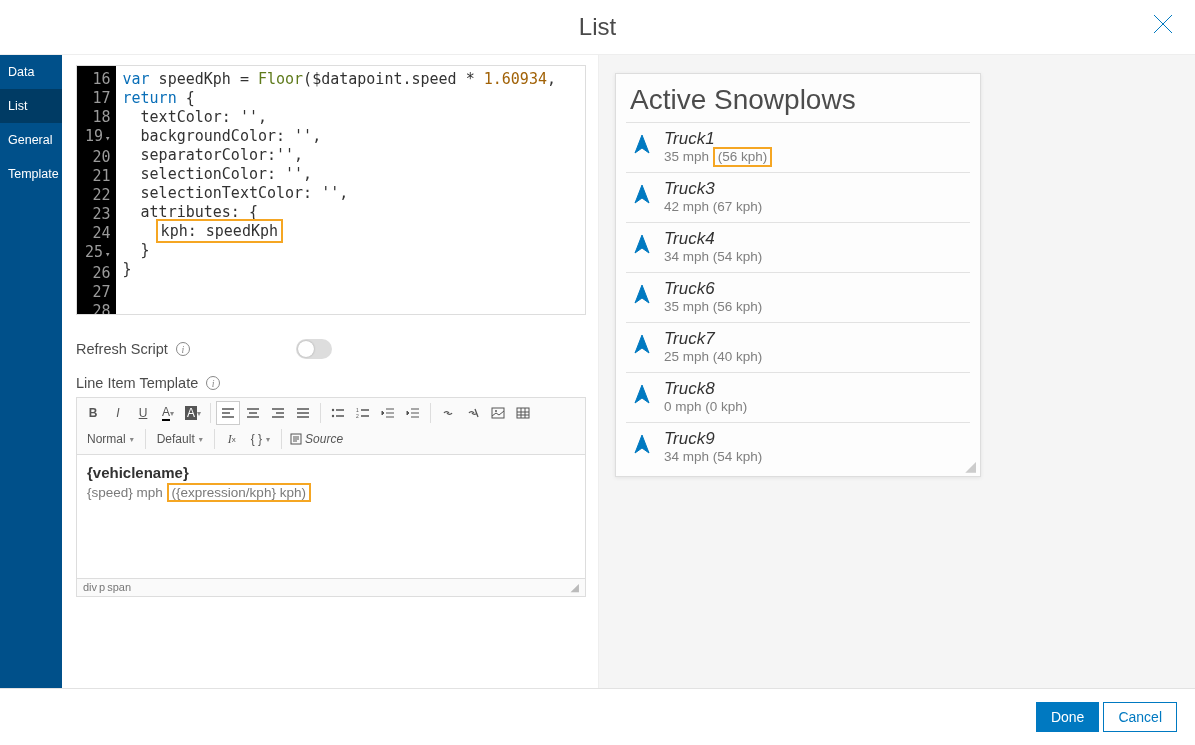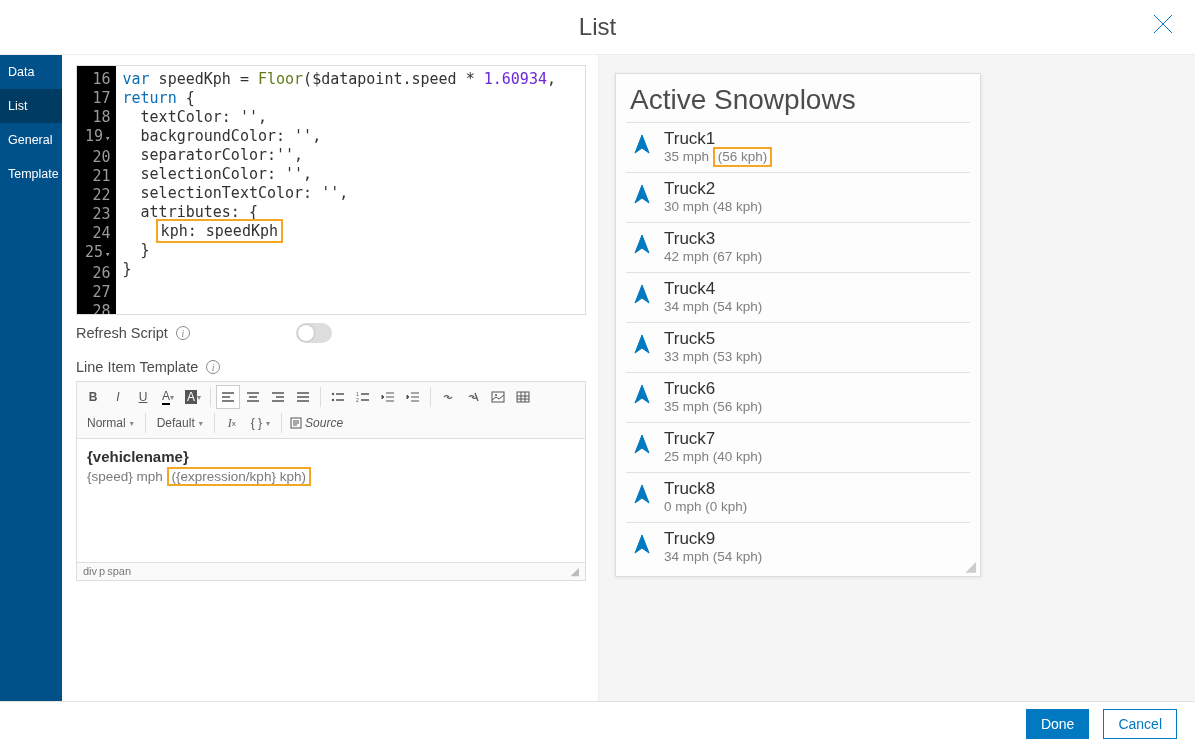--- a/index.html
+++ b/index.html
@@ -22,24 +22,24 @@
   .config { flex:0 0 536px; padding:10px 12px 6px 14px; overflow:hidden; display:flex; flex-direction:column; }
   .config h2 { font-size:20px; font-weight:400; color:#4c4c4c; margin:8px 0 12px 0; }
 
   .codebox { border:1px solid #ddd; display:flex; font-family: "Lucida Console","Menlo","Consolas",monospace; font-size:15px; line-height:19px; height:250px; overflow:hidden; }
   .gutter { background:#000000; color:#9b9b9b; padding:4px 6px 4px 8px; text-align:right; user-select:none; }
   .gutter .ln { display:block; }
   .gutter .fold::after { content:"\25BE"; font-size:9px; color:#9b9b9b; margin-left:2px; }
   .codearea { padding:4px 6px; white-space:pre; }
   .kw { color:#0a6fb8; }
   .fn { color:#5e7a1b; }
-  .num { color:#6d28d9;margin-top:12px; }
+  .num { color:#a16207;margin-top:12px; }
   .hl { outline:2px solid #f5a623; outline-offset:1px; background:#fff; padding:0 2px; }
 
-  .row { display:flex; align-items:center; gap:8px; margin:8px 0 10px 0;}
+  .row { display:flex; align-items:center; gap:8px; margin:24px 0 10px 0;}
   .label { font-size:14.5px; color:#4c4c4c; }
   .info-icon { width:14px; height:14px; border:1px solid #888; border-radius:50%; display:inline-flex; align-items:center; justify-content:center; font-size:10px; color:#888; font-style:italic; font-family:serif; }
 
   
   .toggle { width:36px; height:20px; border-radius:10px; background:#ddd; position:relative; }
   .toggle::after { content:""; width:16px; height:16px; background:#fff; border-radius:50%; position:absolute; top:2px; left:2px; box-shadow:0 0 2px rgba(0,0,0,.3); }
 
   
   .editor { border:1px solid #ddd; display:flex; flex-direction:column; height:200px; }
   .toolbar { border-bottom:1px solid #ddd; background:#fafafa; padding:3px 4px; display:flex; flex-wrap:wrap; align-items:center; gap:1px; }
@@ -55,27 +55,27 @@
   .hlinline { border:2px solid #f5a623; padding:0 3px; }
   .editfoot { border-top:1px solid #ddd; font-size:11px; color:#777; padding:2px 6px; display:flex; gap:2px; background:#fafafa;}
   .editfoot .resizer { margin-left:auto; color:#bbb; }
 
   
   .previewcol { flex:1; padding:10px 0 6px 0; background:#f5f5f5; display:flex; flex-direction:column; align-items:flex-start; border-left:1px solid #eee;}
   .card { margin:8px 0 0 16px; width:366px; background:#fdfdfd; border:1px solid #ddd; box-shadow:0 1px 4px rgba(0,0,0,.08); padding:8px 10px 4px 10px; position:relative;}
   .card h3 { margin:2px 0 6px 4px; font-weight:400; font-size:28px; color:#4c4c4c; }
   .list-item { display:flex; align-items:center; gap:12px; border-top:1px solid #e2e2e2; padding:6px 4px 8px 6px; }
   .arrow-icon svg { width:20px; height:24px; }
-  .li-text .name { font-size:17px; color:#323232; font-weight:400;}
+  .li-text .name { font-size:17px; color:#323232; font-weight:400;font-style:italic;}
   .li-text .sub { font-size:13.5px; color:#808080; }
   .hl-kph { border:2px solid #f5a623; padding:0 3px 1px 3px; }
   .card .resizer { position:absolute; right:4px; bottom:2px; color:#ccc; font-size:14px; }
 
   
-  .footer { height:44px; border-top:1px solid #e2e2e2; display:flex; align-items:center; justify-content:flex-end; gap:14px; padding-right:18px;}
+  .footer { height:57px; border-top:1px solid #e2e2e2; display:flex; align-items:center; justify-content:flex-end; gap:4px; padding-right:18px;}
   .btn { height:30px; padding:0 14px; font-size:14px; border:1px solid #0079c1; display:inline-flex; align-items:center; cursor:pointer;}
   .btn.primary { background:#0079c1; color:#fff; }
   .btn.secondary { background:#fff; color:#0079c1; }
 
   
   .arrow-icon path { fill:#0079c1; stroke:#0079c1; }
 </style>
 </head>
 <body>
 
@@ -270,49 +270,31 @@
             <span class="li-text">
               <div class="name">Truck1</div>
               <div class="sub">35 mph <span class="hl-kph">(56 kph)</span></div>
             </span>
           </div>
           <div class="list-item">
             <span class="arrow-icon"><svg viewBox="0 0 20 24">
                 <path d="M10 2 L17 20 L10 15 L3 20 Z"></path>
               </svg></span>
             <span class="li-text">
-              <div class="name">Truck2</div>
-              <div class="sub">30 mph (48 kph)</div>
-            </span>
-          </div>
-          <div class="list-item">
-            <span class="arrow-icon"><svg viewBox="0 0 20 24">
-                <path d="M10 2 L17 20 L10 15 L3 20 Z"></path>
-              </svg></span>
-            <span class="li-text">
               <div class="name">Truck3</div>
               <div class="sub">42 mph (67 kph)</div>
             </span>
           </div>
           <div class="list-item">
             <span class="arrow-icon"><svg viewBox="0 0 20 24">
                 <path d="M10 2 L17 20 L10 15 L3 20 Z"></path>
               </svg></span>
             <span class="li-text">
               <div class="name">Truck4</div>
               <div class="sub">34 mph (54 kph)</div>
-            </span>
-          </div>
-          <div class="list-item">
-            <span class="arrow-icon"><svg viewBox="0 0 20 24">
-                <path d="M10 2 L17 20 L10 15 L3 20 Z"></path>
-              </svg></span>
-            <span class="li-text">
-              <div class="name">Truck5</div>
-              <div class="sub">33 mph (53 kph)</div>
             </span>
           </div>
           <div class="list-item">
             <span class="arrow-icon"><svg viewBox="0 0 20 24">
                 <path d="M10 2 L17 20 L10 15 L3 20 Z"></path>
               </svg></span>
             <span class="li-text">
               <div class="name">Truck6</div>
               <div class="sub">35 mph (56 kph)</div>
             </span>

